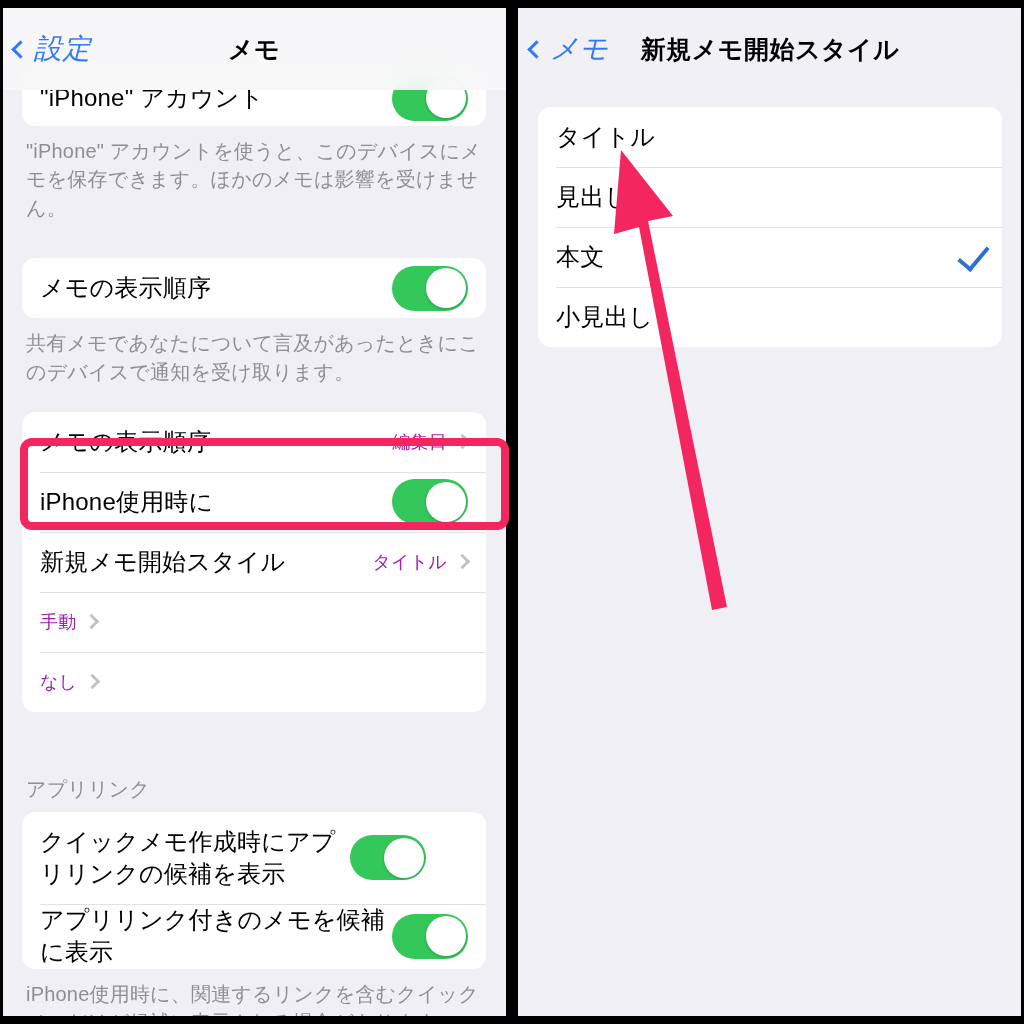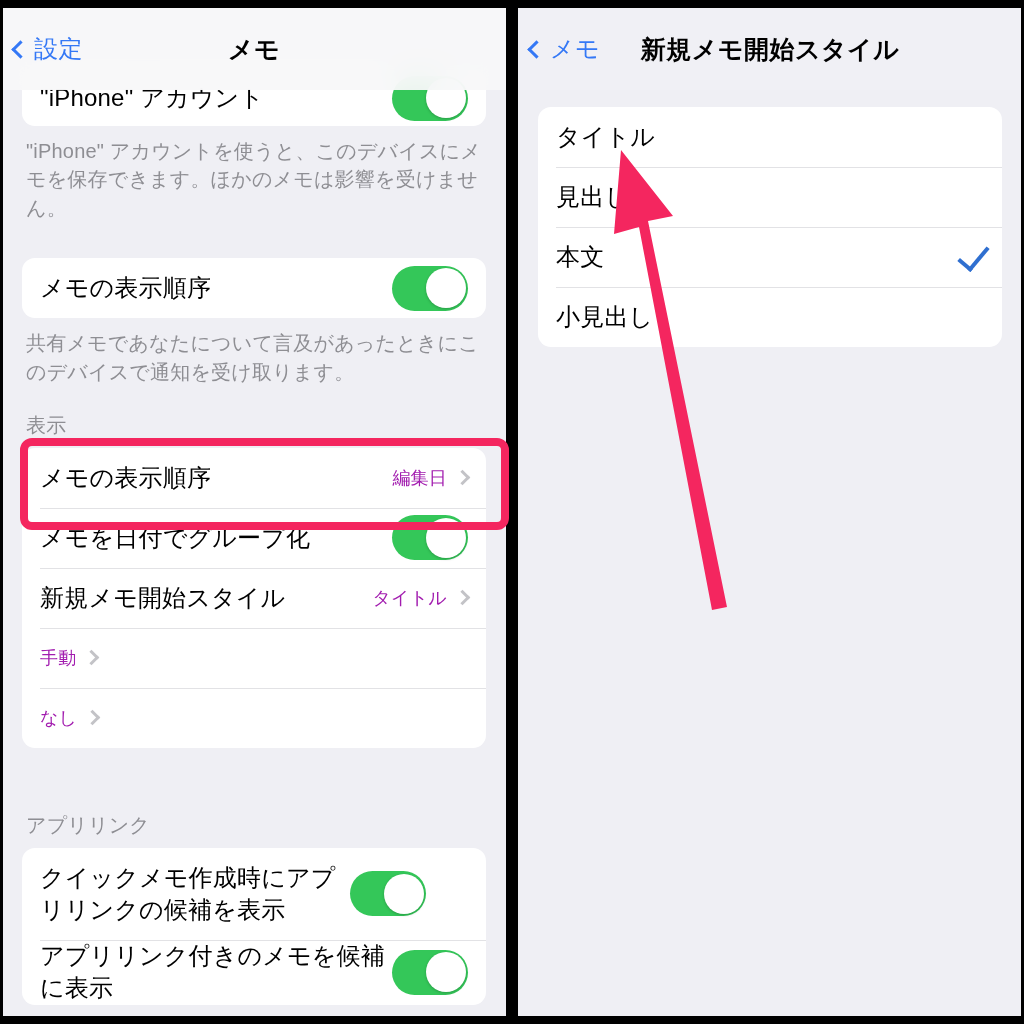--- a/index.html
+++ b/index.html
@@ -54,23 +54,24 @@
   }
   .chev-left {
     display: inline-block;
     width: 13px; height: 13px;
     border-left: 3.4px solid #3478f6;
     border-bottom: 3.4px solid #3478f6;
     transform: rotate(45deg);
     margin-right: 3px;
   }
   .nav-back-label {
-    font-size: 24px;
+    font-size: 28px;
     color: #3478f6;
     letter-spacing: 0.5px;
+    font-style: italic;
   }
   .nav-title {
     position: absolute;
     left: 0; right: 0;
     text-align: center;
     font-size: 25px;
     font-weight: 700;
     color: #000;
     letter-spacing: 0.5px;
   }
@@ -242,31 +243,30 @@
           <span class="row-label">メモの表示順序</span>
           <span class="toggle">
               <span class="knob"></span>
             </span>
         </div>
       </div>
       <div class="footnote">共有メモであなたについて言及があったときにこのデバイスで通知を受け取ります。</div>
 
       <div class="spacer-md"></div>
 
-      <div class="group-header">表示</div>
       <div class="card">
 
         <div class="row">
           <span class="row-label">メモの表示順序</span>
           <span class="row-value">編集日</span>
           <span class="chev-right"></span>
         </div>
 
         <div class="row">
-          <span class="row-label">メモを日付でグループ化</span>
+          <span class="row-label">iPhone使用時に</span>
           <span class="toggle">
               <span class="knob"></span>
             </span>
         </div>
 
         <div class="row">
           <span class="row-label">新規メモ開始スタイル</span>
           <span class="row-value">タイトル</span>
           <span class="chev-right"></span>
         </div>

